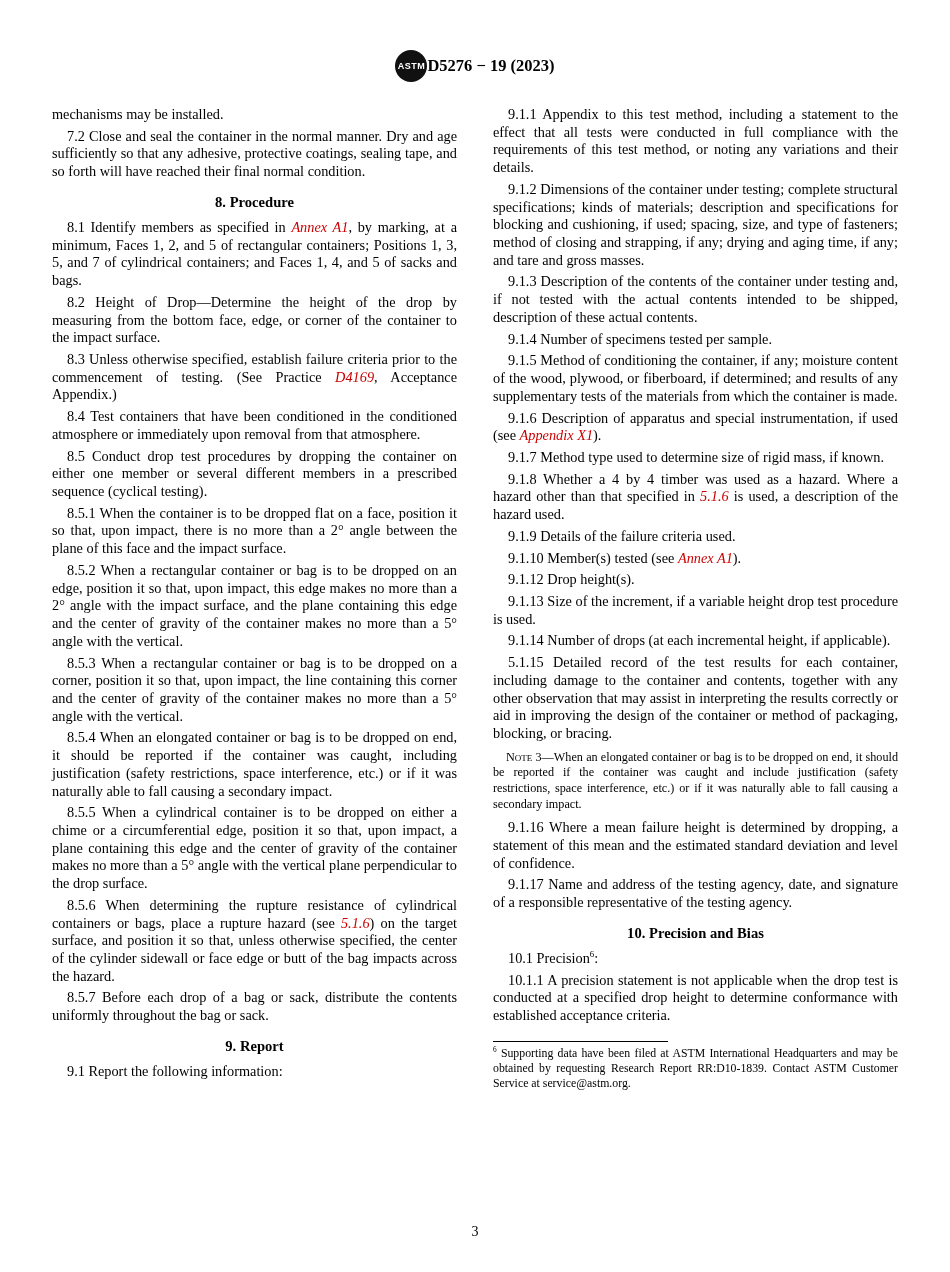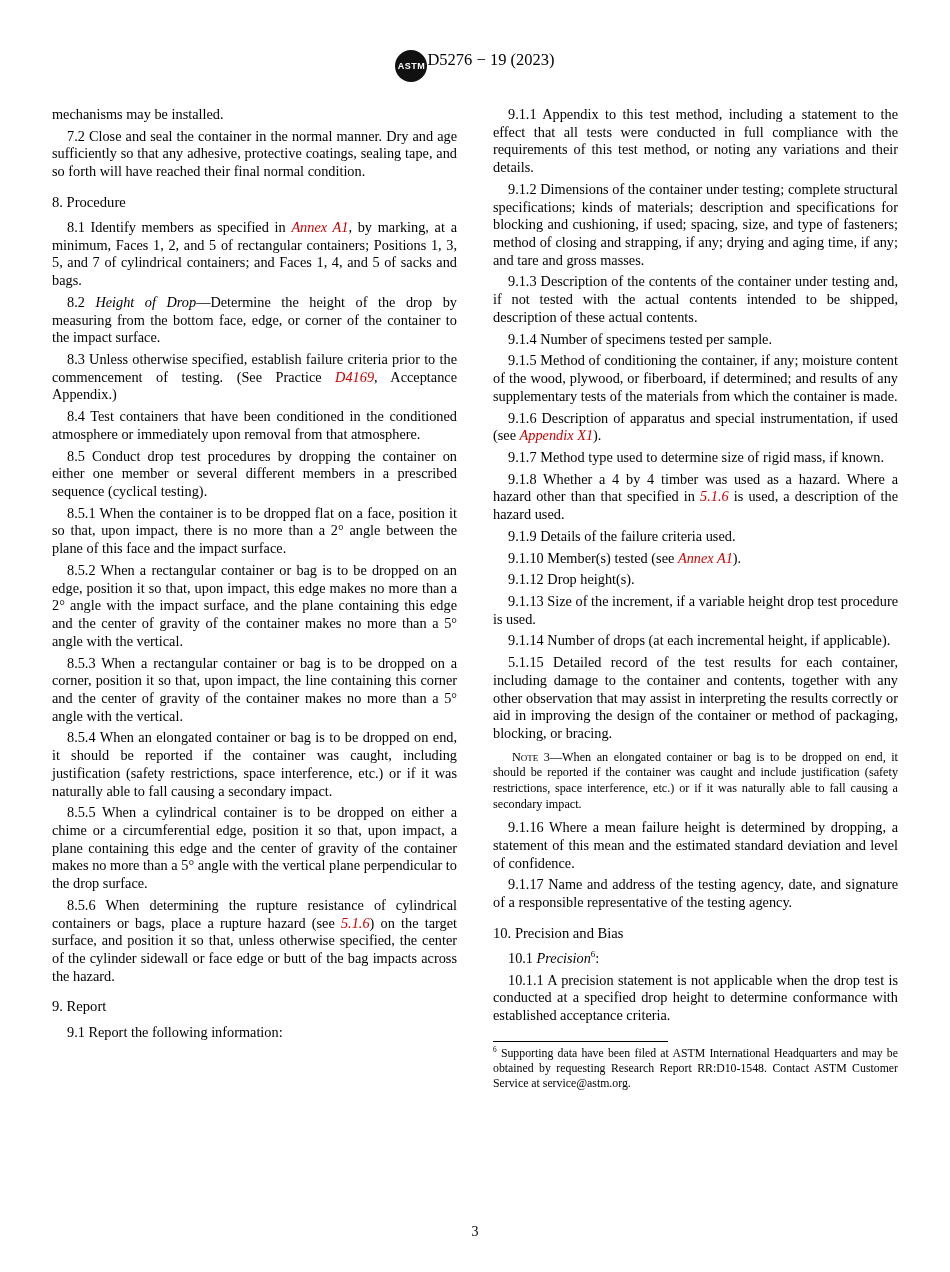--- a/index.html
+++ b/index.html
@@ -10,83 +10,83 @@
     margin: 0 auto;
     background: #ffffff;
     color: #000000;
     font-family: "Liberation Serif", serif;
     box-sizing: border-box;
     overflow: hidden;
   }
   .header {
     display: flex;
     justify-content: center;
-    align-items: flex-start;
+    align-items: center;
     padding-top: 50px;
   }
   .logo {
     width: 32px;
     height: 32px;
     border-radius: 50%;
     background: #111111;
     color: #ffffff;
     display: flex;
     align-items: center;
     justify-content: center;
     font-size: 9px;
     font-weight: bold;
     font-family: "Liberation Sans", sans-serif;
     letter-spacing: 0.5px;
     flex: 0 0 auto;
   }
   .doc-number {
     font-size: 16.5px;
-    font-weight: normal;
+    font-weight: bold;
   }
   .columns {
     display: flex;
     gap: 36px;
     padding: 24px 52px 0 52px;
   }
   .col {
     flex: 1;
     min-width: 0;
     text-align: justify;
     font-size: 14.3px;
     line-height: 1.24;
     hyphens: auto;
   }
   .para { margin: 0 0 4px 0; text-indent: 15px; }
   .para.noindent { text-indent: 0; }
   .sec-heading {
     font-size: 14.6px;
-    font-weight: normal;
-    text-align: left;
+    font-weight: bold;
+    text-align: center;
     margin: 12px 0 8px 0;
   }
   .note {
     font-size: 12.2px;
     line-height: 1.28;
     margin: 7px 0 7px 0;
     text-indent: 13px;
   }
   .footnote {
     font-size: 11.8px;
     line-height: 1.3;
     margin: 3px 0 0 0;
     text-indent: 0;
   }
   .rule {
     border-top: 1px solid #000000;
     width: 175px;
     height: 0;
     margin: 16px 0 4px 0;
   }
-  .it { font-style: italic; }
-  .sc { font-variant: small-caps; margin-left: 6px; }
+  .it { }
+  .sc { font-variant: small-caps; }
   .sup { vertical-align: super; font-size: 0.62em; line-height: 0; }
   a.ref-link { color: var(--link-color, #cc0000); text-decoration: none; font-style: italic; }
   .footer {
     position: absolute;
     bottom: 32px;
     left: 0;
     right: 0;
     text-align: center;
     font-size: 14px;
   }
@@ -110,20 +110,21 @@
         <p class="para"><span>8.2 </span><span class="it">Height of Drop</span><span>—Determine the height of the drop by measuring from the bottom face, edge, or corner of the container to the impact surface.</span></p>
         <p class="para"><span>8.3 Unless otherwise specified, establish failure criteria prior to the commencement of testing. (See Practice </span><a href="#" class="ref-link">D4169</a><span>, Acceptance Appendix.)</span></p>
         <p class="para"><span>8.4 Test containers that have been conditioned in the conditioned atmosphere or immediately upon removal from that atmosphere.</span></p>
         <p class="para"><span>8.5 Conduct drop test procedures by dropping the container on either one member or several different members in a prescribed sequence (cyclical testing).</span></p>
         <p class="para"><span>8.5.1 When the container is to be dropped flat on a face, position it so that, upon impact, there is no more than a 2° angle between the plane of this face and the impact surface.</span></p>
         <p class="para"><span>8.5.2 When a rectangular container or bag is to be dropped on an edge, position it so that, upon impact, this edge makes no more than a 2° angle with the impact surface, and the plane containing this edge and the center of gravity of the container makes no more than a 5° angle with the vertical.</span></p>
         <p class="para"><span>8.5.3 When a rectangular container or bag is to be dropped on a corner, position it so that, upon impact, the line containing this corner and the center of gravity of the container makes no more than a 5° angle with the vertical.</span></p>
         <p class="para"><span>8.5.4 When an elongated container or bag is to be dropped on end, it should be reported if the container was caught, including justification (safety restrictions, space interference, etc.) or if it was naturally able to fall causing a secondary impact.</span></p>
         <p class="para"><span>8.5.5 When a cylindrical container is to be dropped on either a chime or a circumferential edge, position it so that, upon impact, a plane containing this edge and the center of gravity of the container makes no more than a 5° angle with the vertical plane perpendicular to the drop surface.</span></p>
         <p class="para"><span>8.5.6 When determining the rupture resistance of cylindrical containers or bags, place a rupture hazard (see </span><a href="#" class="ref-link">5.1.6</a><span>) on the target surface, and position it so that, unless otherwise specified, the center of the cylinder sidewall or face edge or butt of the bag impacts across the hazard.</span></p>
+        <p class="para"><span>8.5.7 Before each drop of a bag or sack, distribute the contents uniformly throughout the bag or sack.</span></p>
         <div class="sec-heading">9. Report</div>
         <p class="para"><span>9.1 Report the following information:</span></p>
       </div>
     <div class="col">
         <p class="para"><span>9.1.1 Appendix to this test method, including a statement to the effect that all tests were conducted in full compliance with the requirements of this test method, or noting any variations and their details.</span></p>
         <p class="para"><span>9.1.2 Dimensions of the container under testing; complete structural specifications; kinds of materials; description and specifications for blocking and cushioning, if used; spacing, size, and type of fasteners; method of closing and strapping, if any; drying and aging time, if any; and tare and gross masses.</span></p>
         <p class="para"><span>9.1.3 Description of the contents of the container under testing and, if not tested with the actual contents intended to be shipped, description of these actual contents.</span></p>
         <p class="para"><span>9.1.4 Number of specimens tested per sample.</span></p>
         <p class="para"><span>9.1.5 Method of conditioning the container, if any; moisture content of the wood, plywood, or fiberboard, if determined; and results of any supplementary tests of the materials from which the container is made.</span></p>
         <p class="para"><span>9.1.6 Description of apparatus and special instrumentation, if used (see </span><a href="#" class="ref-link">Appendix X1</a><span>).</span></p>
@@ -135,21 +136,21 @@
         <p class="para"><span>9.1.13 Size of the increment, if a variable height drop test procedure is used.</span></p>
         <p class="para"><span>9.1.14 Number of drops (at each incremental height, if applicable).</span></p>
         <p class="para"><span>5.1.15 Detailed record of the test results for each container, including damage to the container and contents, together with any other observation that may assist in interpreting the results correctly or aid in improving the design of the container or method of packaging, blocking, or bracing.</span></p>
         <p class="note"><span class="sc">Note 3—</span><span>When an elongated container or bag is to be dropped on end, it should be reported if the container was caught and include justification (safety restrictions, space interference, etc.) or if it was naturally able to fall causing a secondary impact.</span></p>
         <p class="para"><span>9.1.16 Where a mean failure height is determined by dropping, a statement of this mean and the estimated standard deviation and level of confidence.</span></p>
         <p class="para"><span>9.1.17 Name and address of the testing agency, date, and signature of a responsible representative of the testing agency.</span></p>
         <div class="sec-heading">10. Precision and Bias</div>
         <p class="para"><span>10.1 </span><span class="it">Precision</span><span class="sup">6</span><span>:</span></p>
         <p class="para"><span>10.1.1 A precision statement is not applicable when the drop test is conducted at a specified drop height to determine conformance with established acceptance criteria.</span></p>
         <div class="rule"></div>
-        <p class="footnote"><span class="sup">6</span><span> Supporting data have been filed at ASTM International Headquarters and may be obtained by requesting Research Report RR:D10-1548. Contact ASTM Customer Service at service@astm.org.</span></p>
+        <p class="footnote"><span class="sup">6</span><span> Supporting data have been filed at ASTM International Headquarters and may be obtained by requesting Research Report RR:D10-1839. Contact ASTM Customer Service at service@astm.org.</span></p>
       </div>
   </div>
 
   <div class="footer">
     <span>3</span>
   </div>
 
 </div>
 
 </body></html>

